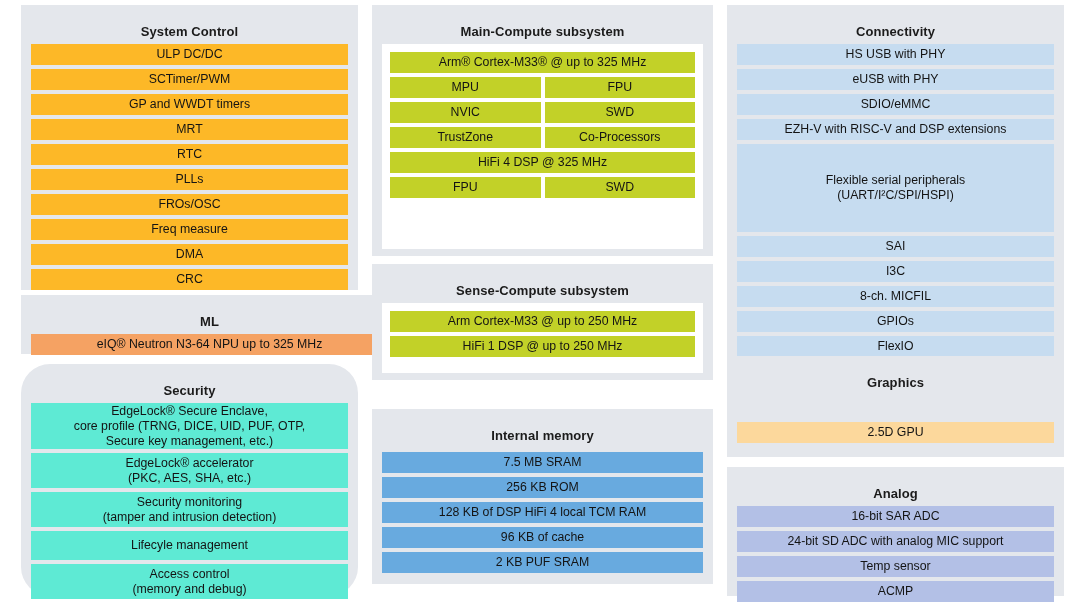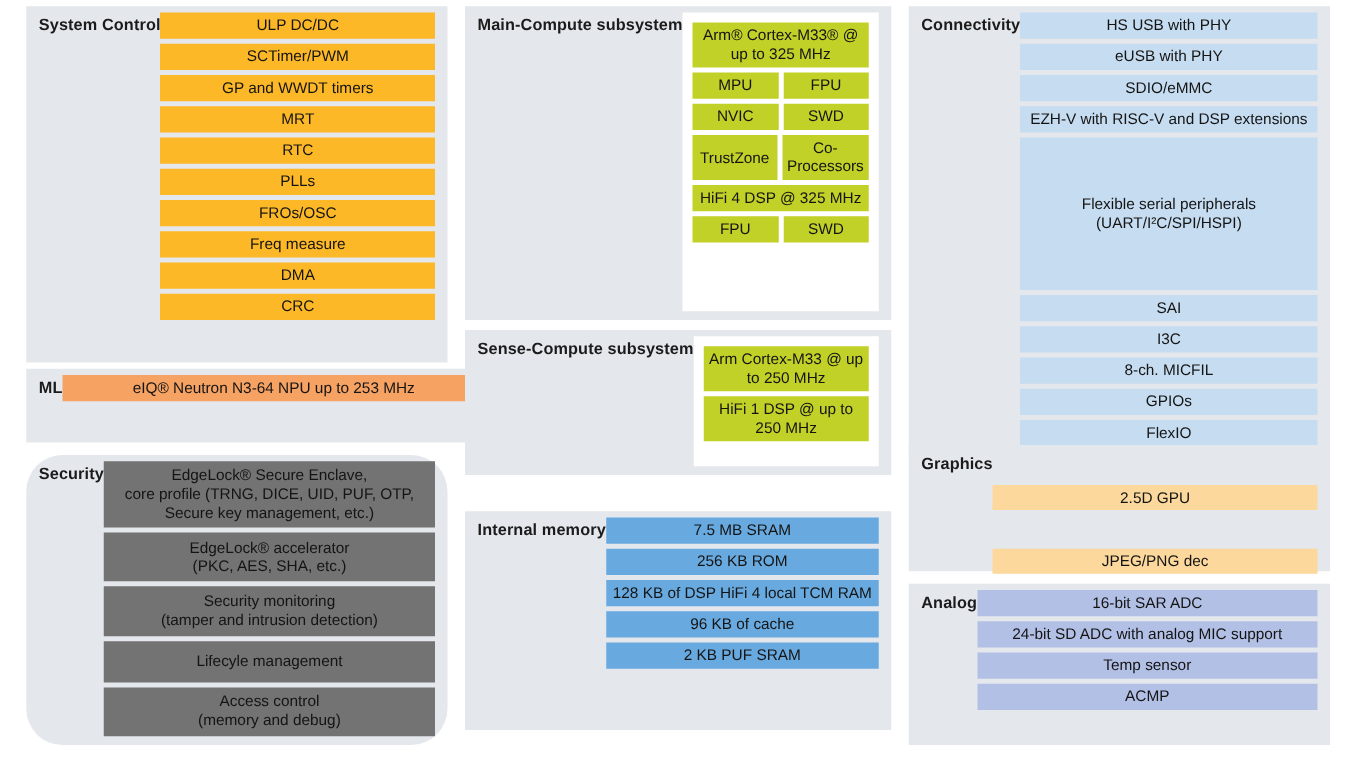--- a/index.html
+++ b/index.html
@@ -14,55 +14,56 @@
     position: relative;
     width: 1080px;
     height: 608px;
     background: #ffffff;
   }
 
   
   .panel {
     position: absolute;
     background: #e4e7ec;
-    padding: 5px 10px 7px 10px;
-    display: flex;
-    flex-direction: row;
+    padding: 17px 10px 7px 10px;
+    display: flex;
+    flex-direction: column;
   }
   .panel-title {
     text-align: center;
     font-weight: bold;
     font-size: 13px;
     color: #1b1b1b;
     line-height: 19px;
     padding-bottom: 3px;
     letter-spacing: 0.1px;
   }
   .rows {
     display: flex;
     flex-direction: column;
     gap: 4px;
     flex: 1;
+    justify-content: center;
   }
   .row {
     display: flex;
     align-items: center;
     justify-content: center;
     text-align: center;
     font-size: 12.3px;
     color: #141414;
     line-height: 15px;
     padding: 3px 4px;
     min-height: 20px;
   }
 
   
   .c-orange   { background: #fdb827; }
   .c-npu      { background: #f5a263; }
-  .c-pink     { background: #737373; }
+  .c-pink     { background: #5eead4; }
   .c-green    { background: #c2d128; }
   .c-blue     { background: #68aadf; }
   .c-ltblue   { background: #c6dcf0; }
   .c-peach    { background: #fcd89c; margin-top: 27px; }
   .c-lav      { background: #b3c0e6; }
 
   
   .white-box {
     background: #ffffff;
     padding: 8px;
@@ -107,21 +108,21 @@
       <div class="row c-orange">FROs/OSC</div>
       <div class="row c-orange">Freq measure</div>
       <div class="row c-orange">DMA</div>
       <div class="row c-orange">CRC</div>
     </div>
   </section>
 
   <section class="panel" id="ml">
     <div class="panel-title">ML</div>
     <div class="rows">
-      <div class="row c-npu">eIQ® Neutron N3-64 NPU up to 253 MHz</div>
+      <div class="row c-npu">eIQ® Neutron N3-64 NPU up to 325 MHz</div>
     </div>
   </section>
 
   <section class="panel" id="security">
     <div class="panel-title">Security</div>
     <div class="rows">
       <div class="row c-pink" style="flex:1.75">EdgeLock® Secure Enclave,<br>core profile (TRNG, DICE, UID, PUF, OTP,<br>Secure key management, etc.)</div>
       <div class="row c-pink" style="flex:1.25">EdgeLock® accelerator<br>(PKC, AES, SHA, etc.)</div>
       <div class="row c-pink" style="flex:1.25">Security monitoring<br>(tamper and intrusion detection)</div>
       <div class="row c-pink" style="flex:1">Lifecyle management</div>

